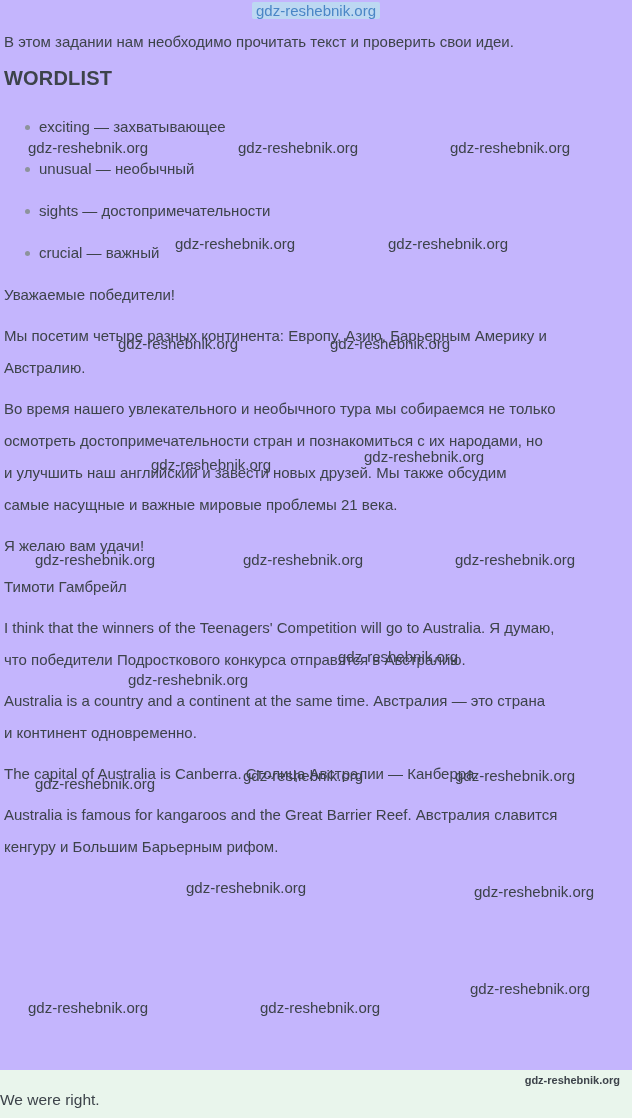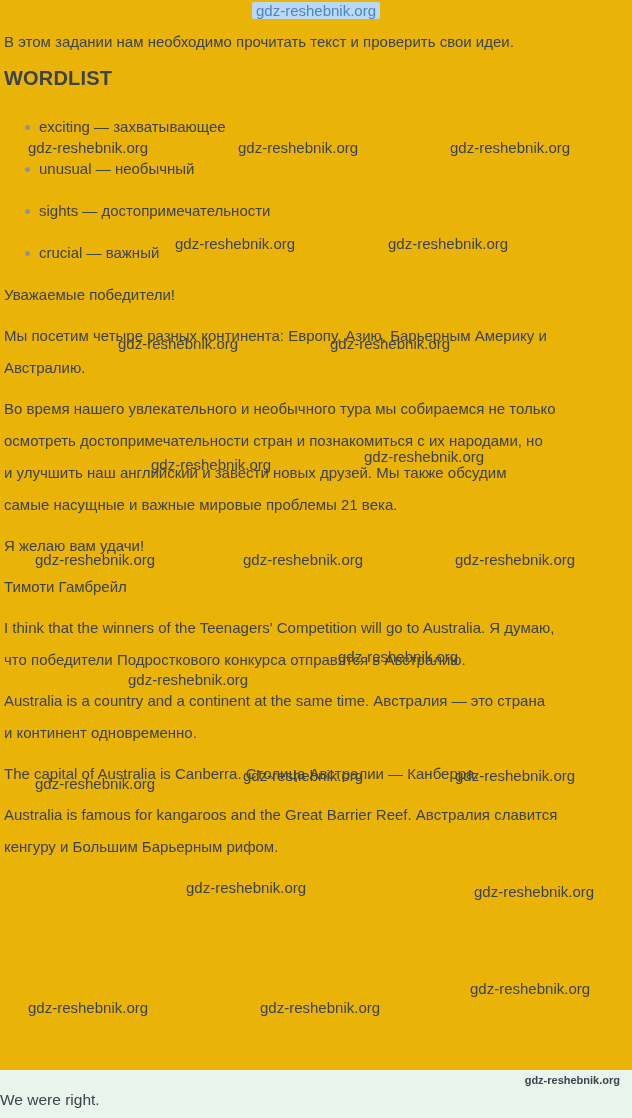--- a/index.html
+++ b/index.html
@@ -1,21 +1,21 @@
 <!DOCTYPE html>
 <html><head>
 <meta charset="utf-8">
 <style>
   html, body { margin: 0; padding: 0; background: #ffffff; }
   .page {
     position: relative;
     width: 632px;
     height: 1118px;
     overflow: hidden;
-    background: #eab308;
+    background: #c4b5fd;
     font-family: "Liberation Sans", sans-serif;
     color: #3d434a;
   }
   
   .top-link-wrap {
     position: absolute;
     top: 2px; left: 0; right: 0;
     text-align: center;
     z-index: 4;
   }

